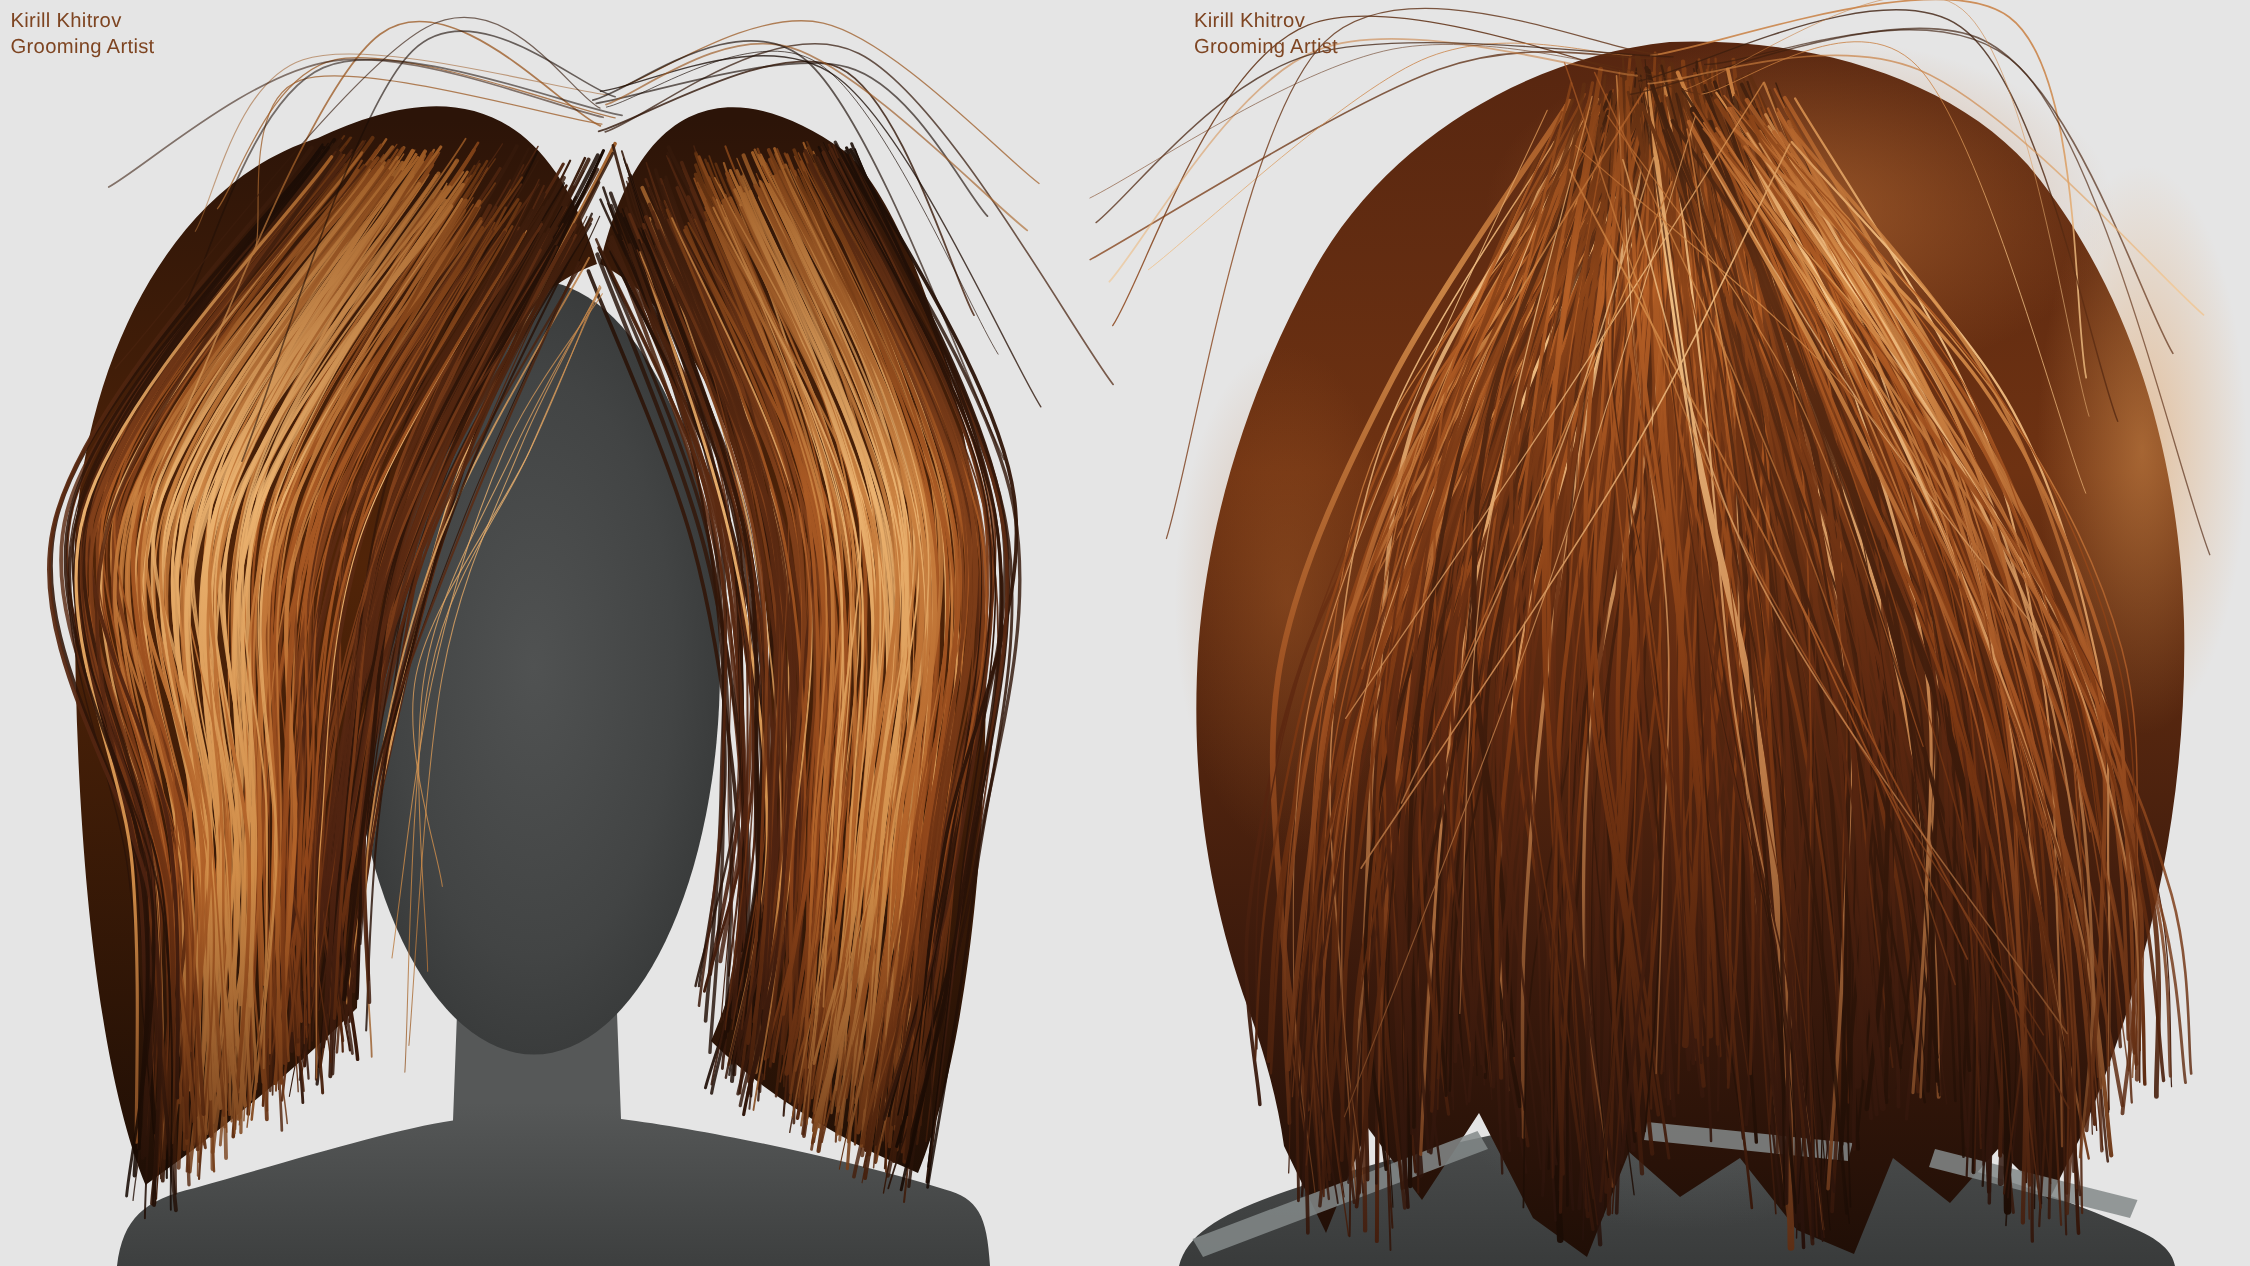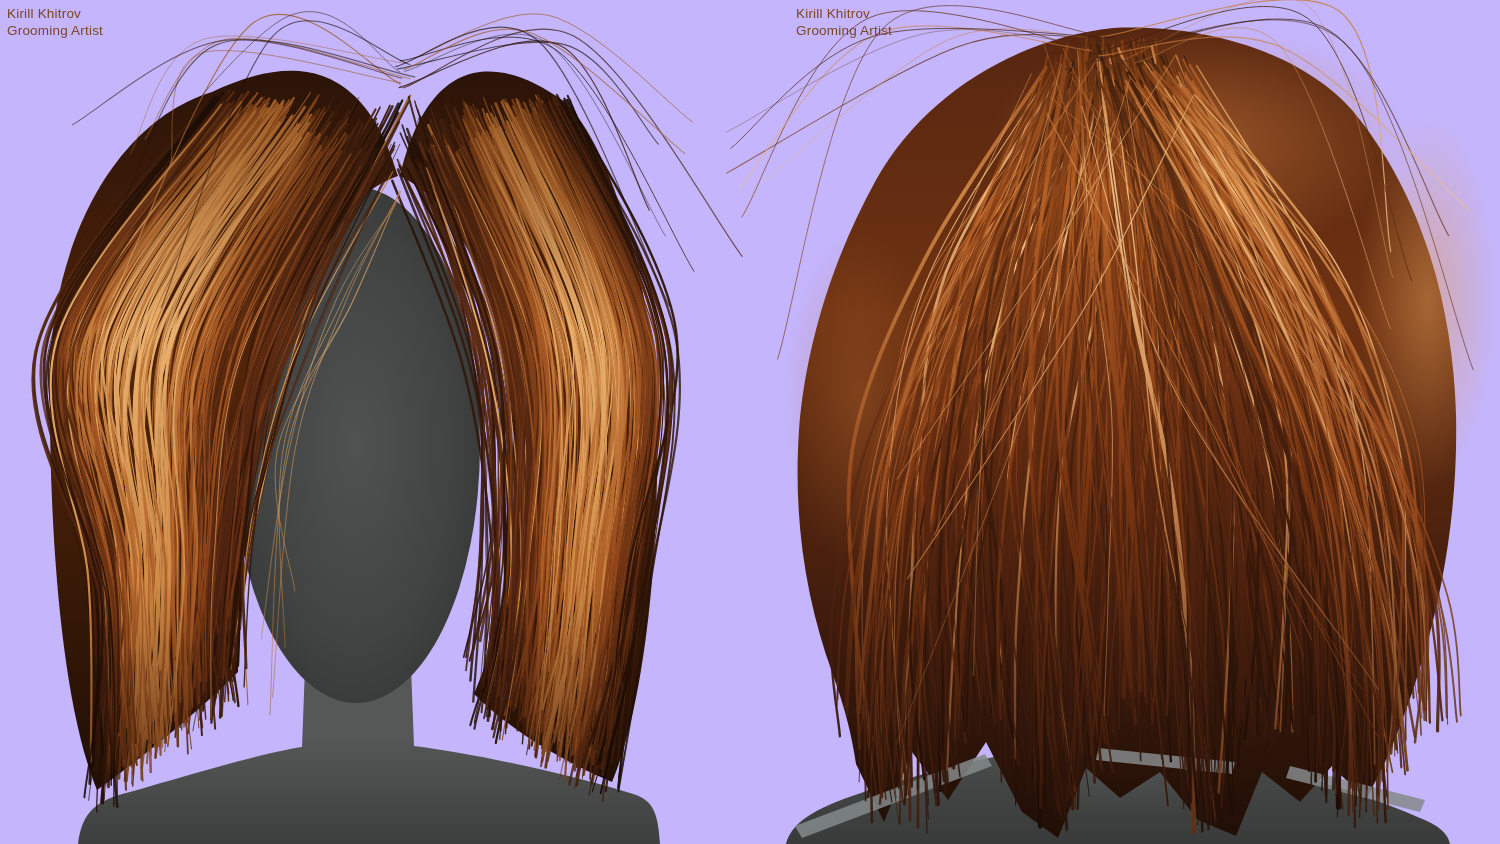--- a/index.html
+++ b/index.html
@@ -19,21 +19,21 @@
     user-select:none;
     z-index:5;
   }
   .wm-left{left:7px;}
   .wm-right{left:796px;}
   .wm span{display:block;}
 </style>
 </head>
 <body>
 
-<div id="stage" style="background: #c4b5fd;">
+<div id="stage" style="background: #e5e5e5;">
 
   <svg id="scene" width="1500" height="844" viewBox="0 0 1500 844">
     <defs id="defs">
         <linearGradient id="f0" x1="0" y1="60" x2="0" y2="830" gradientUnits="userSpaceOnUse">
           <stop offset="0.05" stop-color="#1a0c05"></stop>
           <stop offset="0.35" stop-color="#331608"></stop>
           <stop offset="0.68" stop-color="#2a1207"></stop>
           <stop offset="1" stop-color="#120701"></stop>
         </linearGradient>
         <linearGradient id="f1" x1="0" y1="60" x2="0" y2="830" gradientUnits="userSpaceOnUse">

